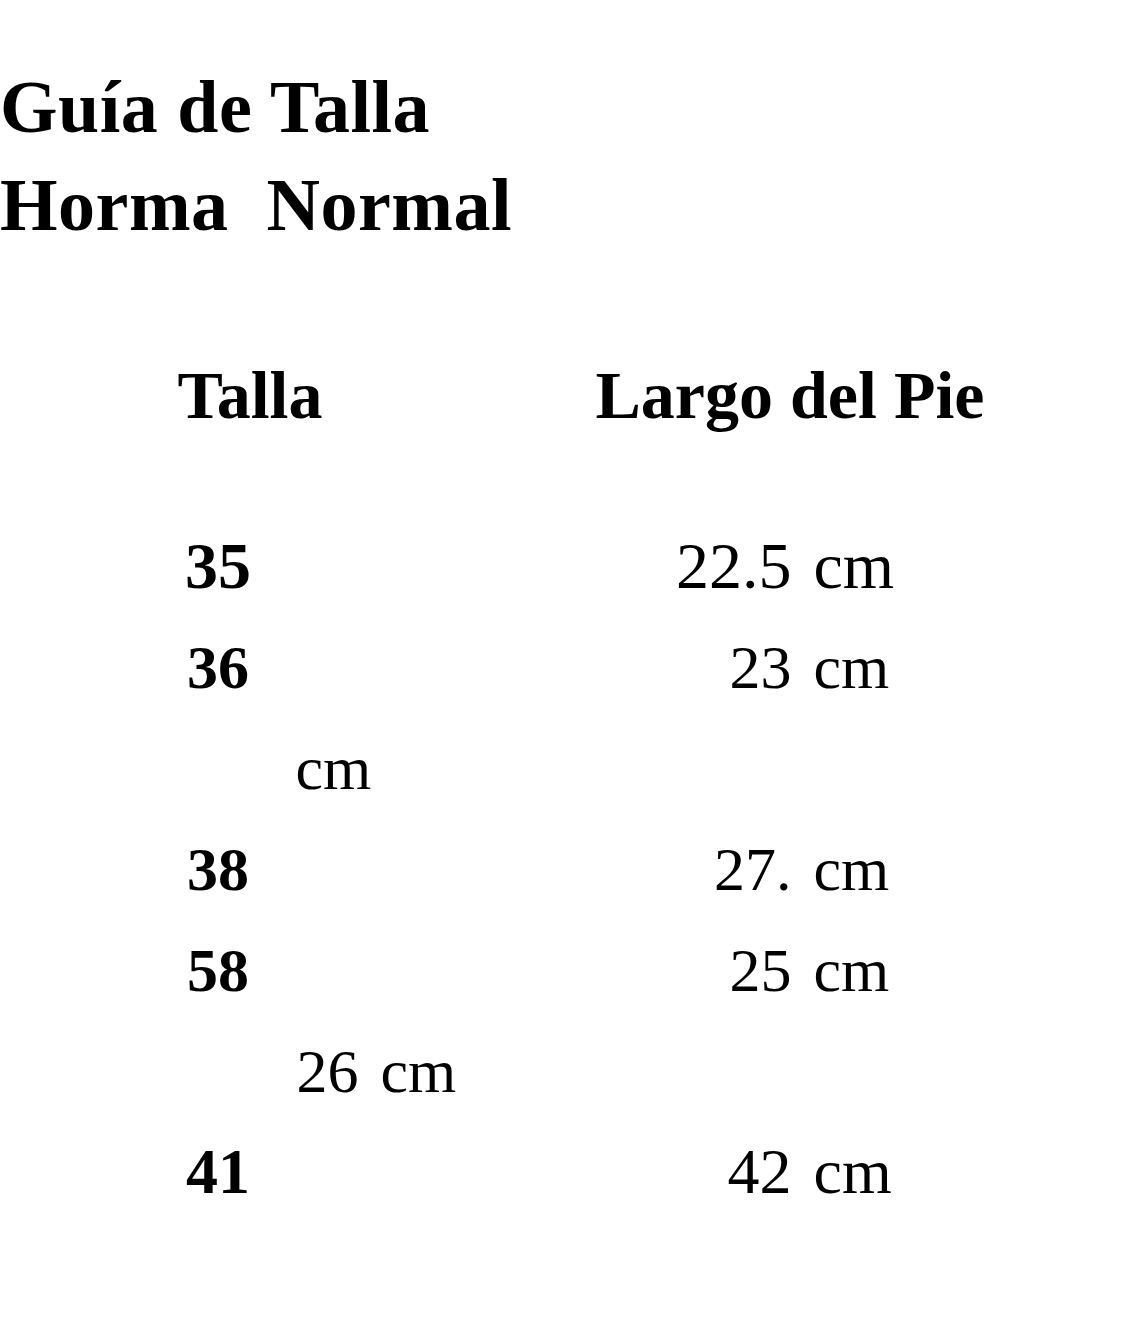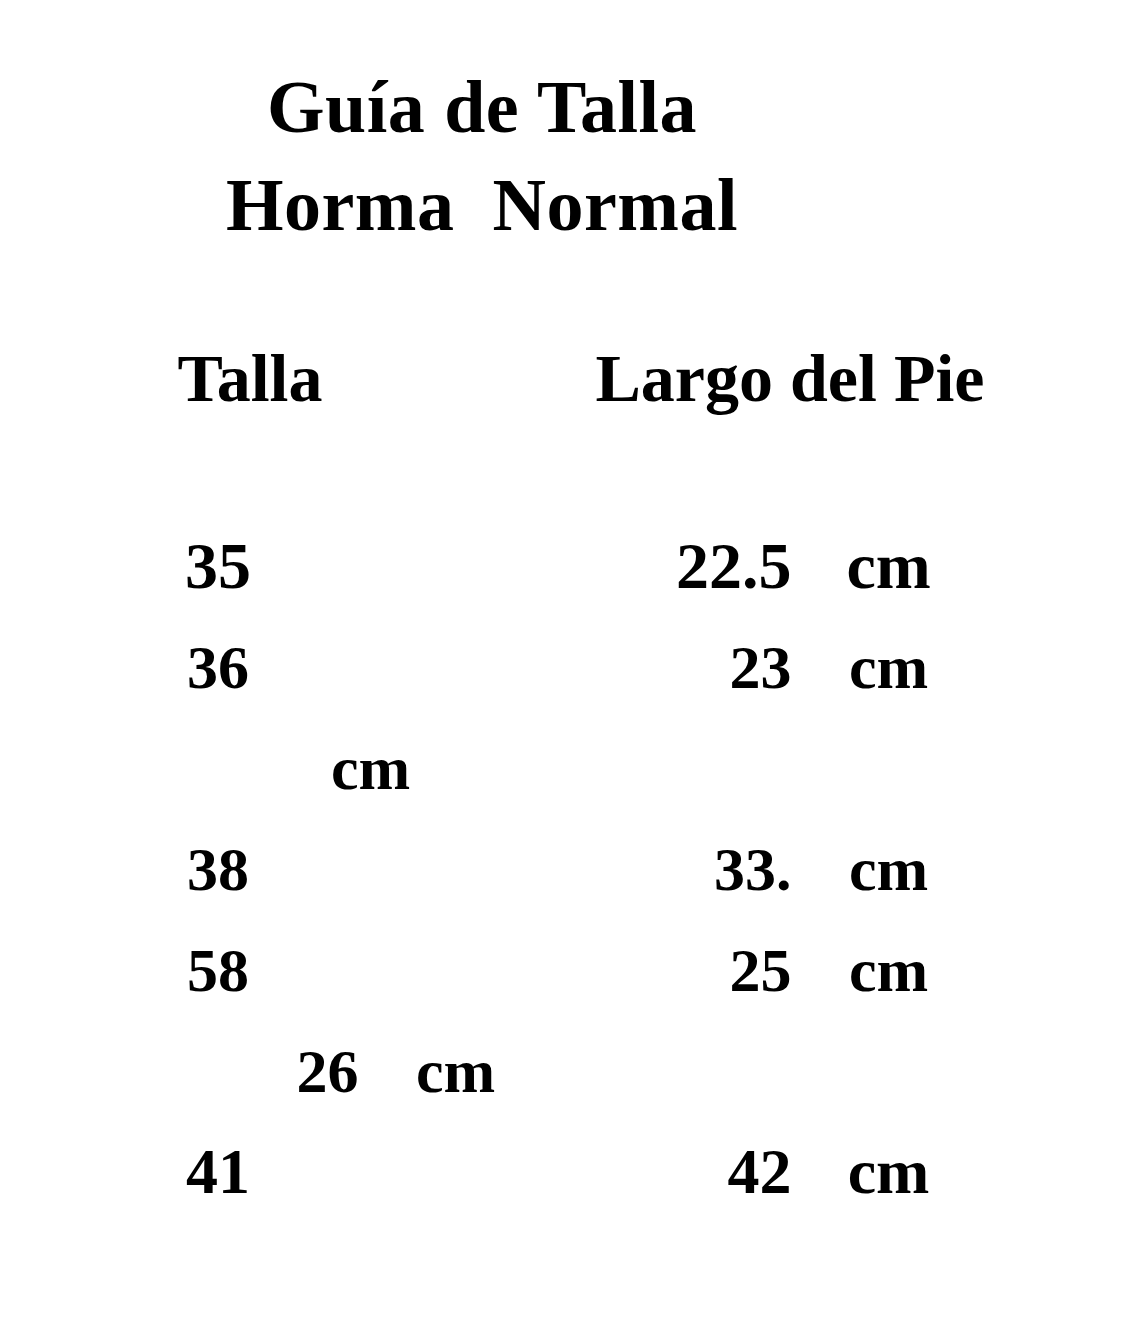--- a/index.html
+++ b/index.html
@@ -19,33 +19,33 @@
     width: 1139px;
     height: 1341px;
     background: #ffffff;
   }
 
   .title-block {
     position: absolute;
     top: 58px;
     left: 0;
     width: 964px;
-    text-align: center;
+    text-align: left;
   }
   .title-line {
     font-weight: bold;
     font-size: 74px;
     line-height: 98px;
     letter-spacing: 0.5px;
     white-space: pre;
   }
 
   .header-row {
     position: absolute;
-    top: 330px;
+    top: 347px;
     left: 0;
     width: 1013px;
     height: 100px;
   }
   .head-talla {
     position: absolute;
     left: 60px;
     width: 380px;
     text-align: center;
     font-weight: bold;
@@ -79,33 +79,33 @@
     font-weight: bold;
     font-size: 62px;
     line-height: 70px;
   }
   .cell-len {
     width: 699px;
     padding-left: 10px;
     display: flex;
     justify-content: center;
     align-items: baseline;
-    font-weight: bold;
+    font-weight: normal;
     font-size: 62px;
     line-height: 70px;
   }
   .len-num {
     display: inline-block;
     min-width: 170px;
     text-align: right;
   }
   .len-unit {
     display: inline-block;
     min-width: 150px;
-    text-align: center;
+    text-align: left;
     padding-left: 22px;
   }
 
   
   .row.r0 .cell-size, .row.r0 .cell-len { font-size: 66px; }
   .row.r6 .cell-size, .row.r6 .cell-len { font-size: 64px; }
 </style>
 </head>
 <body>
 
@@ -141,21 +141,21 @@
 
     <div class="row r2">
       <div class="cell-len">
         <span class="len-unit">cm</span>
       </div>
     </div>
 
     <div class="row r3">
       <div class="cell-size">38</div>
       <div class="cell-len">
-        <span class="len-num">33.</span>
+        <span class="len-num">27.</span>
         <span class="len-unit">cm</span>
       </div>
     </div>
 
     <div class="row r4">
       <div class="cell-size">58</div>
       <div class="cell-len">
         <span class="len-num">25</span>
         <span class="len-unit">cm</span>
       </div>

